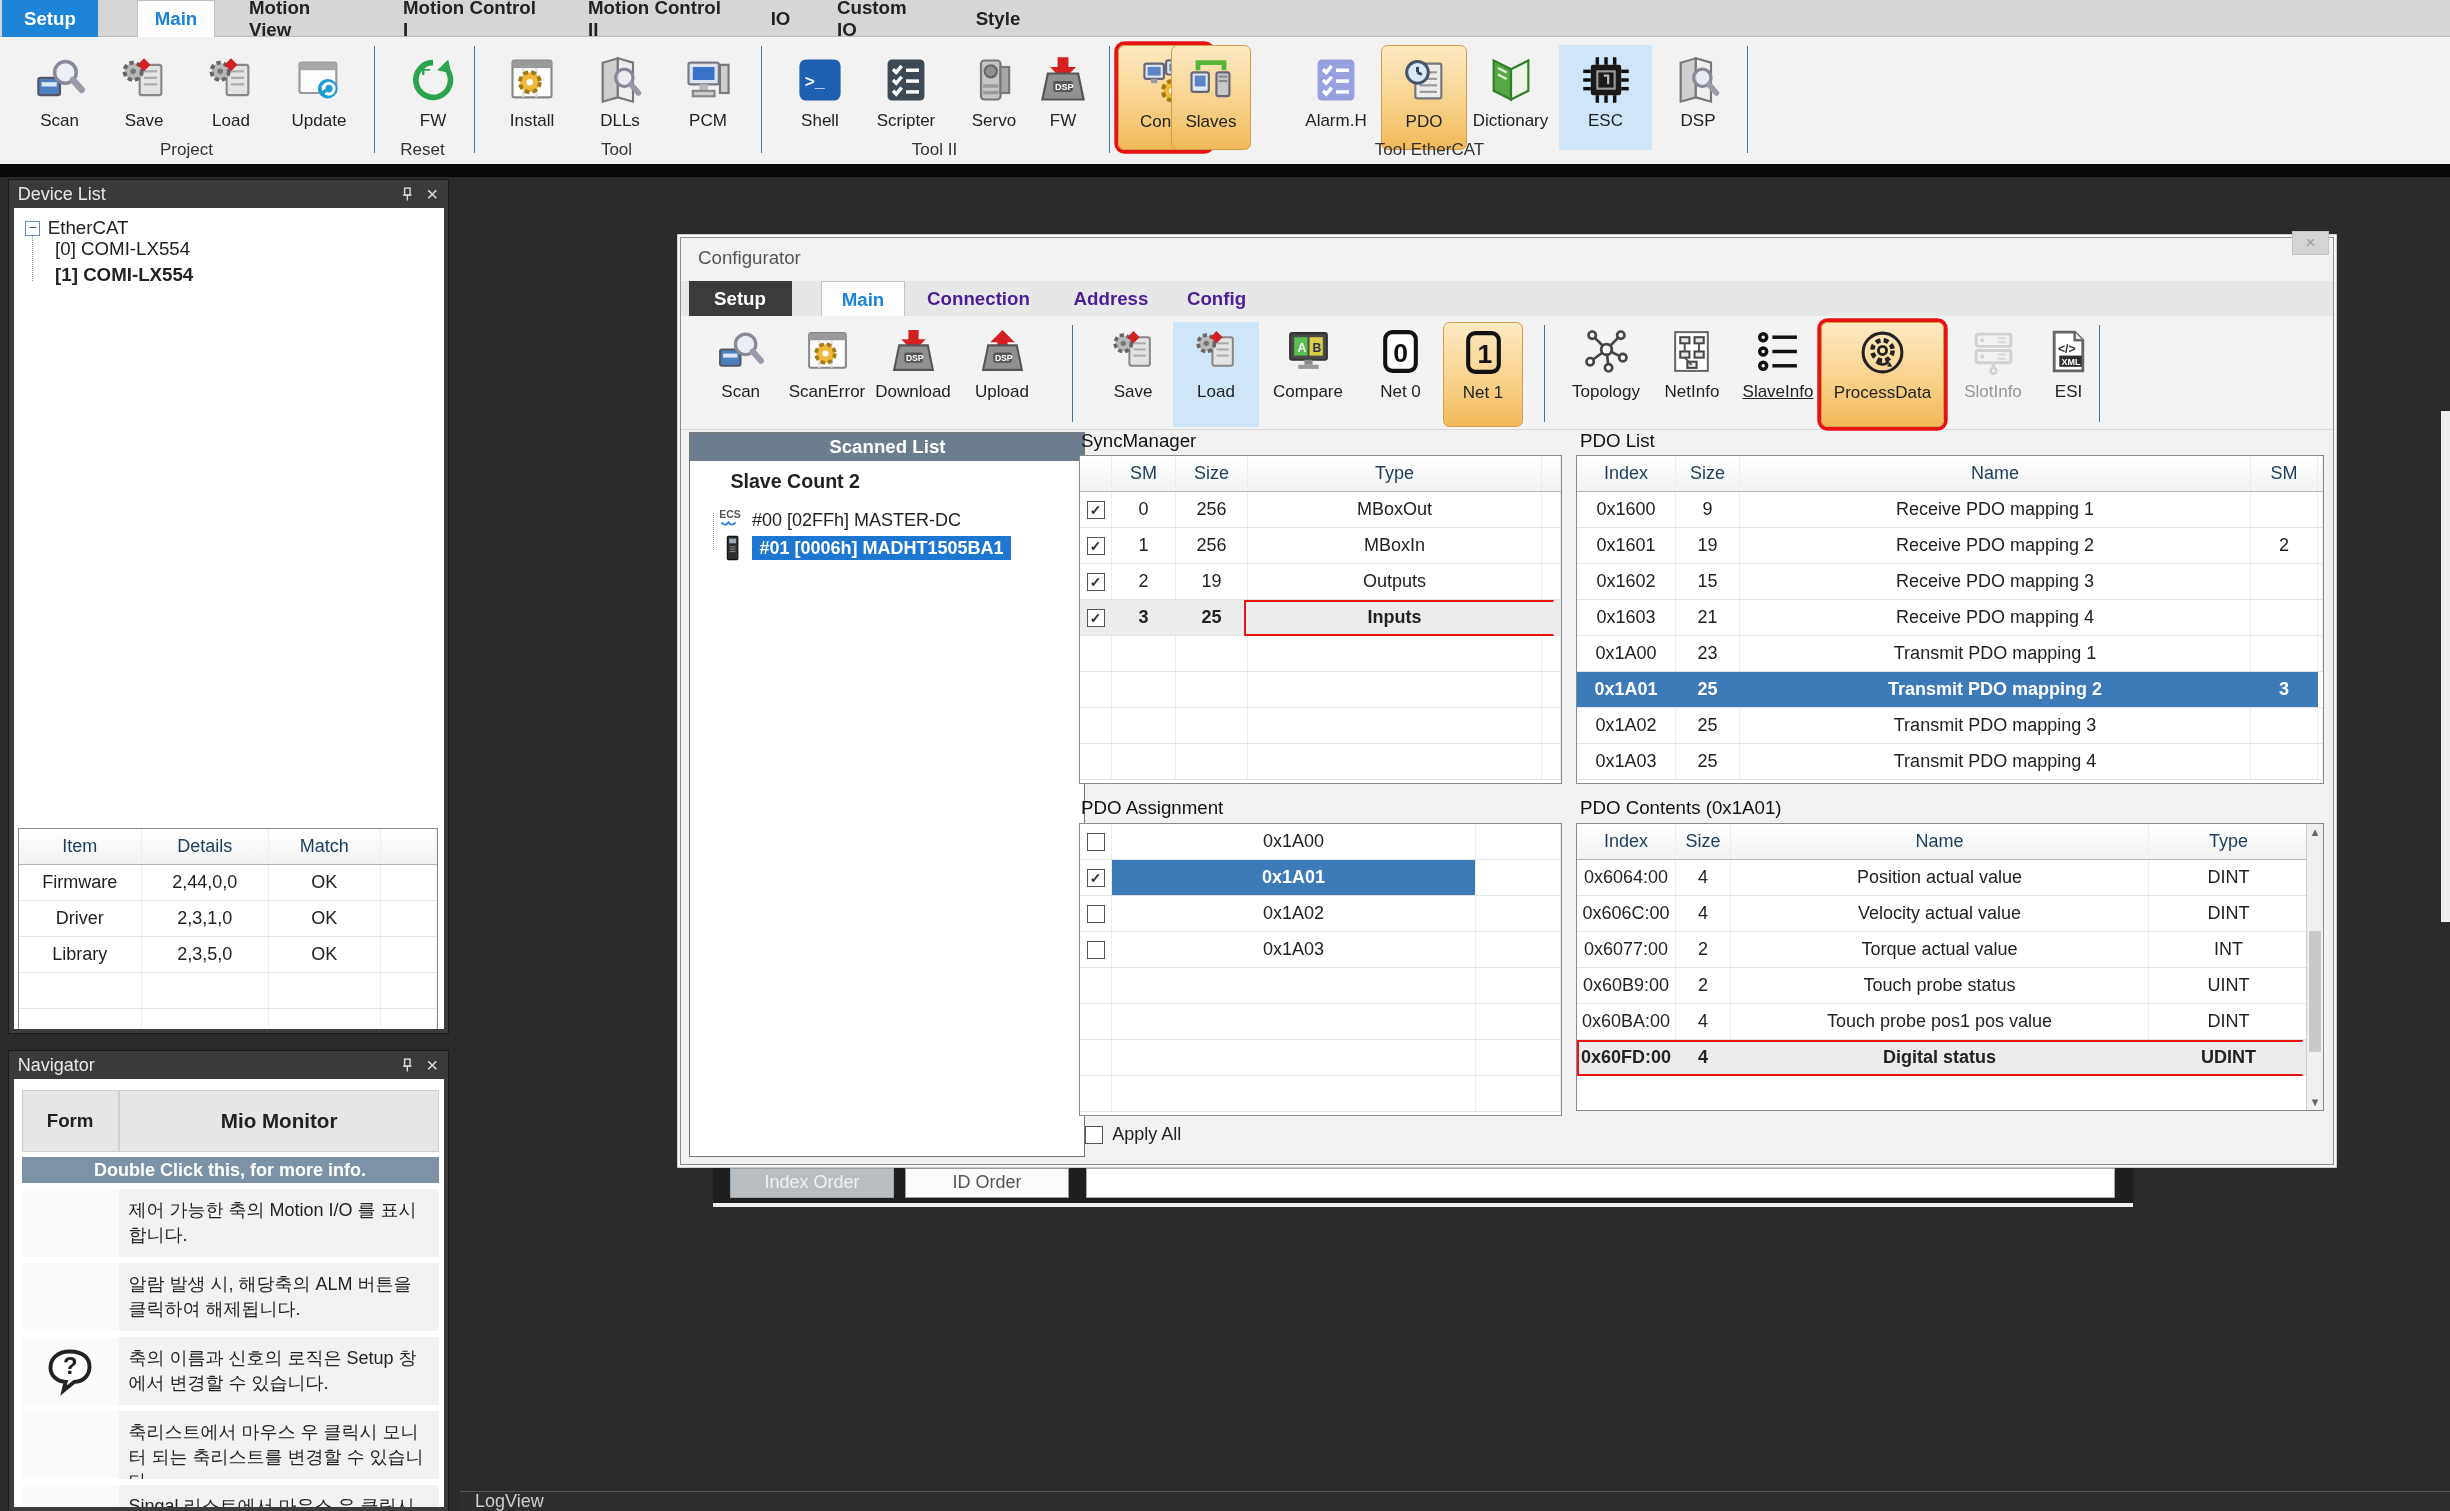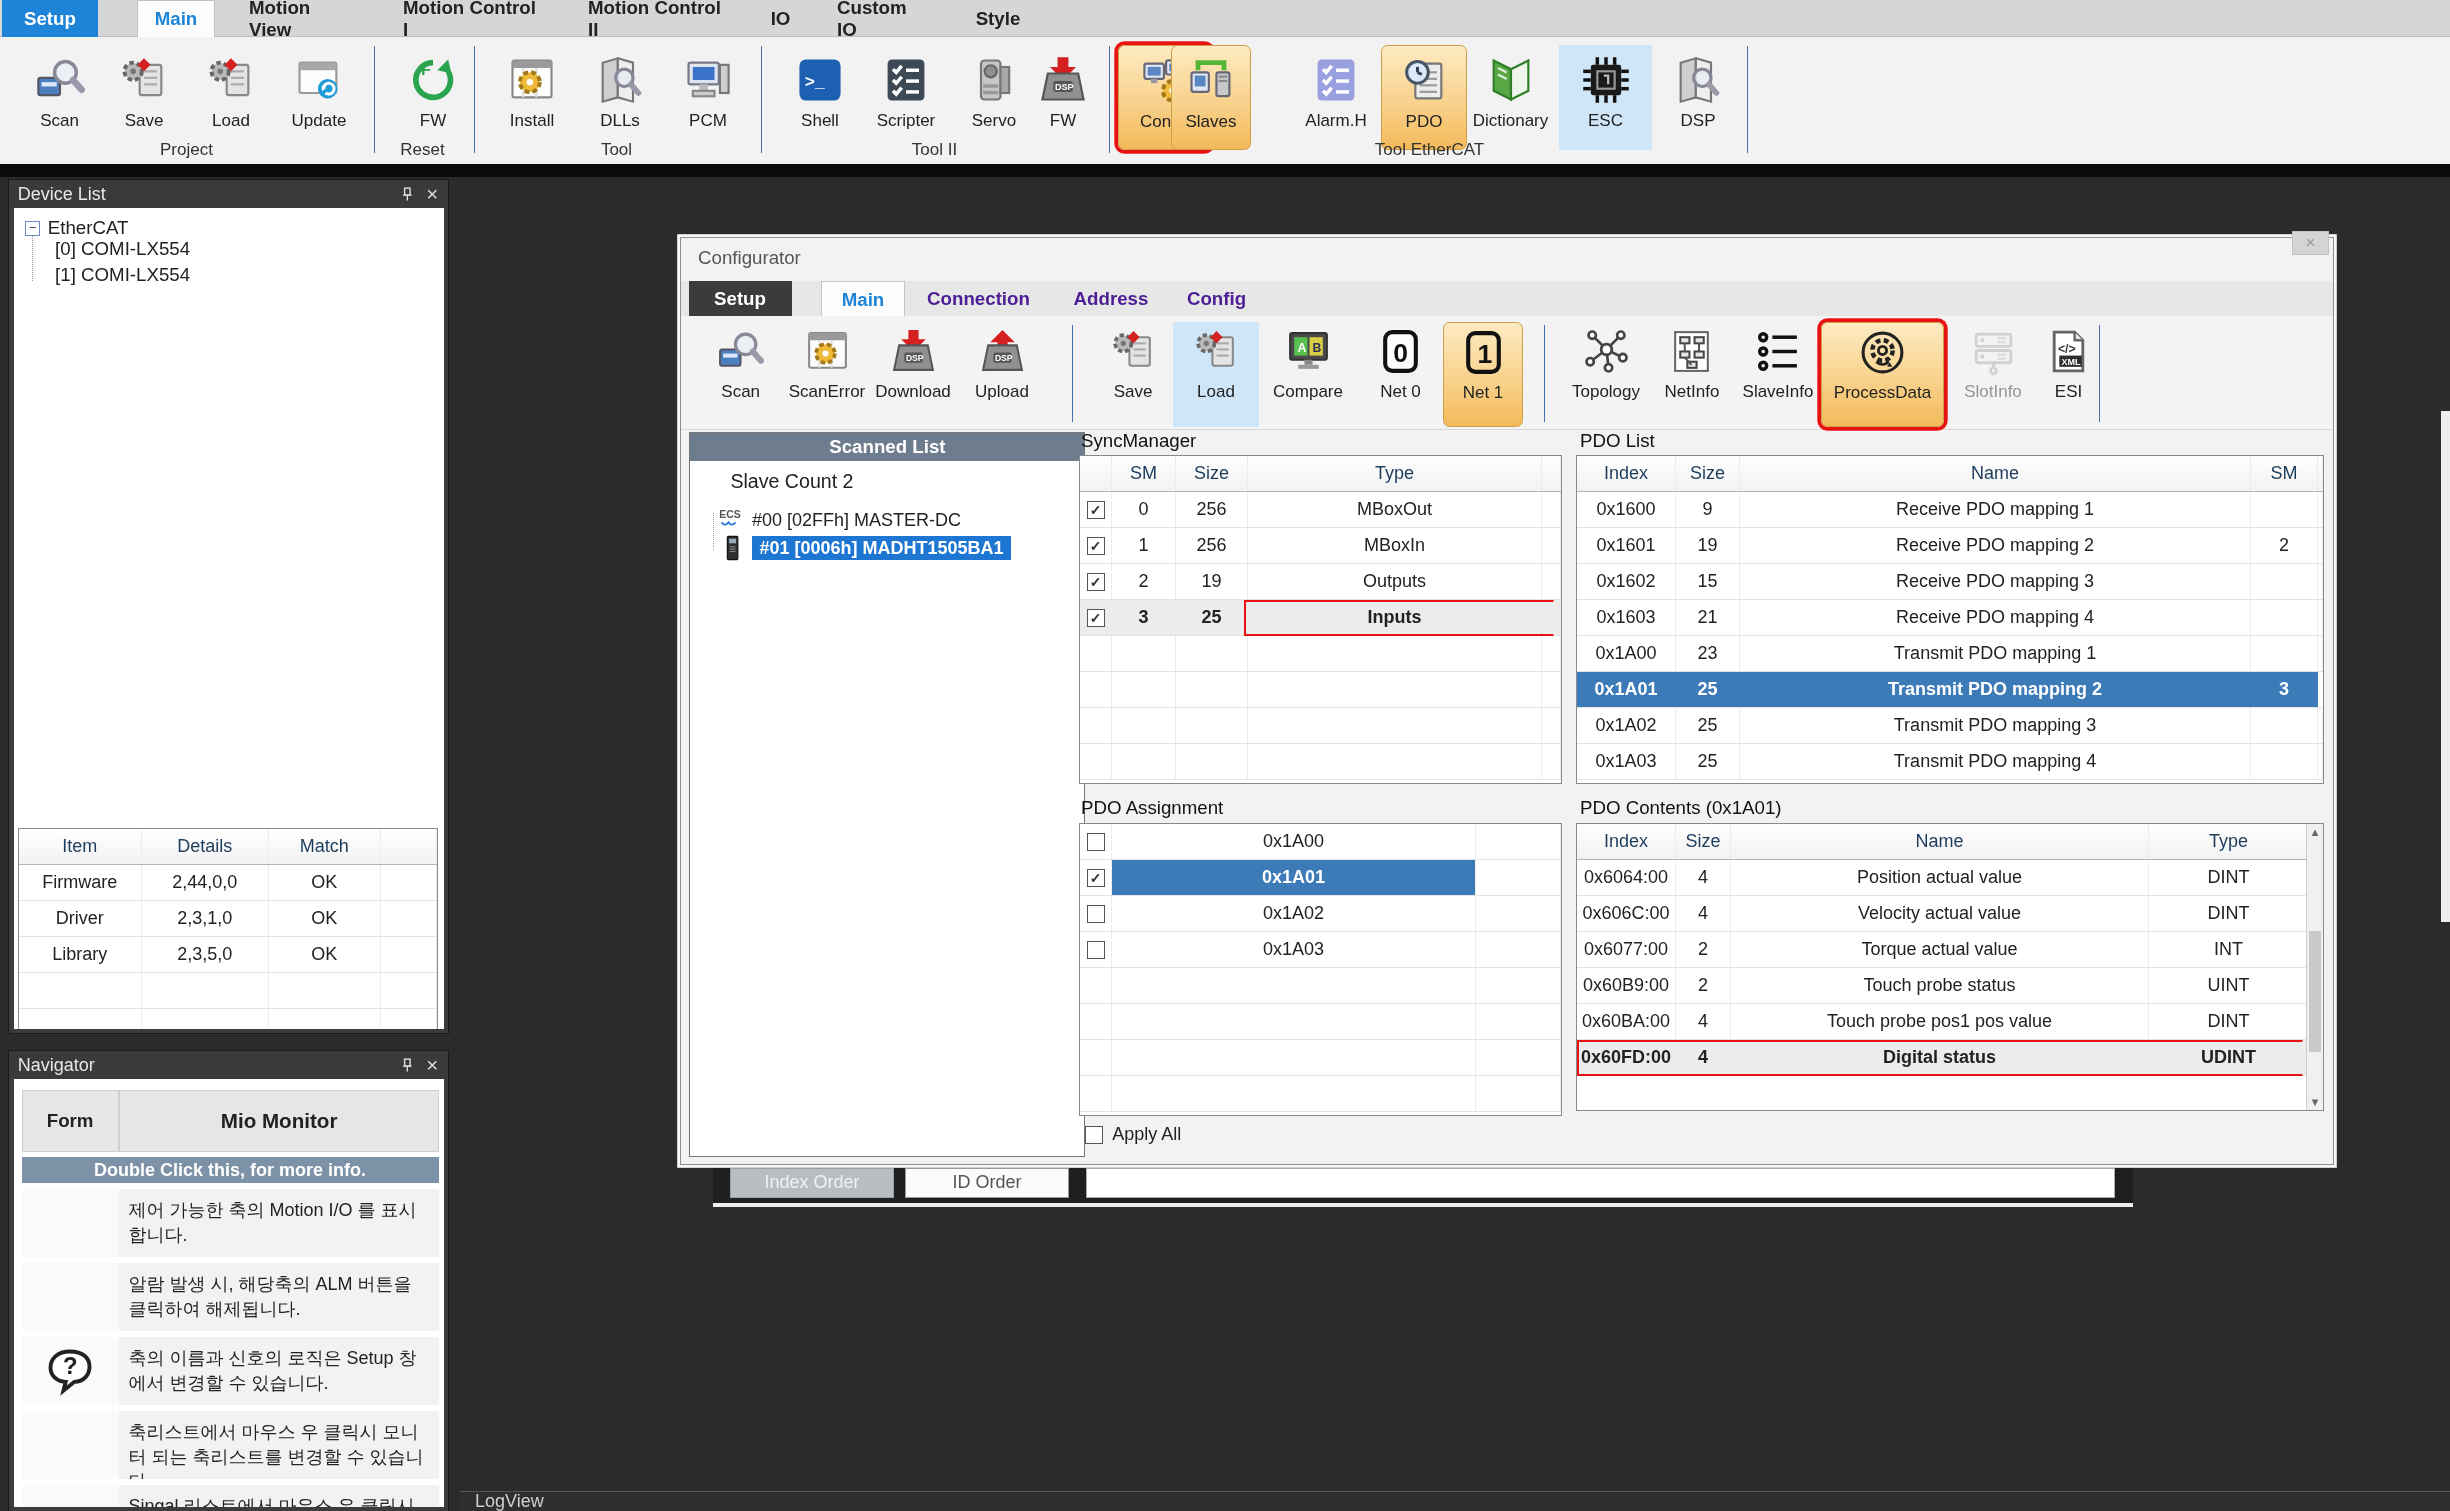--- a/index.html
+++ b/index.html
@@ -24,21 +24,21 @@
   #blackstrip{left:0;top:164px;width:2450px;height:13px;background:#0a0a0a}
   
   .panel{background:#3c3c3c;border:0.9px solid #1a1a1a}
   .ptitle{position:absolute;left:0;top:0;right:0;height:28px;display:flex;align-items:center;padding:0 9.3px;color:#e8e8e8;font-size:18px;background:#3a3a3a}
   .ptools{margin-left:auto;display:flex;align-items:center;gap:9.3px}
   .px{color:#ddd;font-size:20.6px;line-height:18.7px;cursor:default}
   .pbody{position:absolute;background:#fff;overflow:hidden}
   
   .trow{position:absolute;display:flex;align-items:center;font-size:18.7px;white-space:nowrap}
   .expander{width:15px;height:15px;border:0.9px solid #6a8cc0;background:#fff;color:#345;font-size:13px;line-height:12px;text-align:center;margin-right:7.5px}
-  .boldtxt{font-weight:normal}
+  .boldtxt{font-weight:bold}
   
   .tbl{position:absolute;background:#fff;border:0.9px solid #8a8a8a;font-size:18px;color:#222;overflow:hidden}
   .tr{display:grid;align-items:stretch;height:36px;border-bottom:0.9px solid #e4e4e4;position:relative;background:#fff}
   .tr.h{height:36px;border-bottom:0.9px solid #b5b5b5;background:linear-gradient(#ffffff,#f2f2f2);color:#1c3c5c}
   .tr>div{display:flex;align-items:center;justify-content:center;border-right:0.9px solid #ededed;overflow:hidden;white-space:nowrap}
   .tr.sel{background:#3c7ab8;color:#fff;font-weight:bold}
   .tr.sel>div{border-right-color:transparent}
   .tr.sel>div.keepwhite{background:#fff}
   .tr.hlgray{background:#ececec;font-weight:bold}
   .g-dev{grid-template-columns:123px 127px 112px 1fr}
@@ -667,21 +667,21 @@
           <use href="#i-topology"></use>
         </svg>
         <span class="blab">Topology</span>
       </div>
       <div class="dbtn" style="left: 970px; width: 82px;">
         <svg class="icn" width="49" height="49" viewBox="0 0 52 52">
           <use href="#i-netinfo"></use>
         </svg>
         <span class="blab">NetInfo</span>
       </div>
-      <div class="dbtn" style="left: 1056px; width: 82px;">
+      <div class="dbtn" style="left: 1056px; width: 82px; text-decoration: underline;">
         <svg class="icn" width="49" height="49" viewBox="0 0 52 52">
           <use href="#i-slaveinfo"></use>
         </svg>
         <span class="blab">SlaveInfo</span>
       </div>
       <div class="dbtn hl-or ring-red" style="left: 1140px; width: 123px;">
         <svg class="icn" width="49" height="49" viewBox="0 0 52 52">
           <use href="#i-processdata"></use>
         </svg>
         <span class="blab">ProcessData</span>

